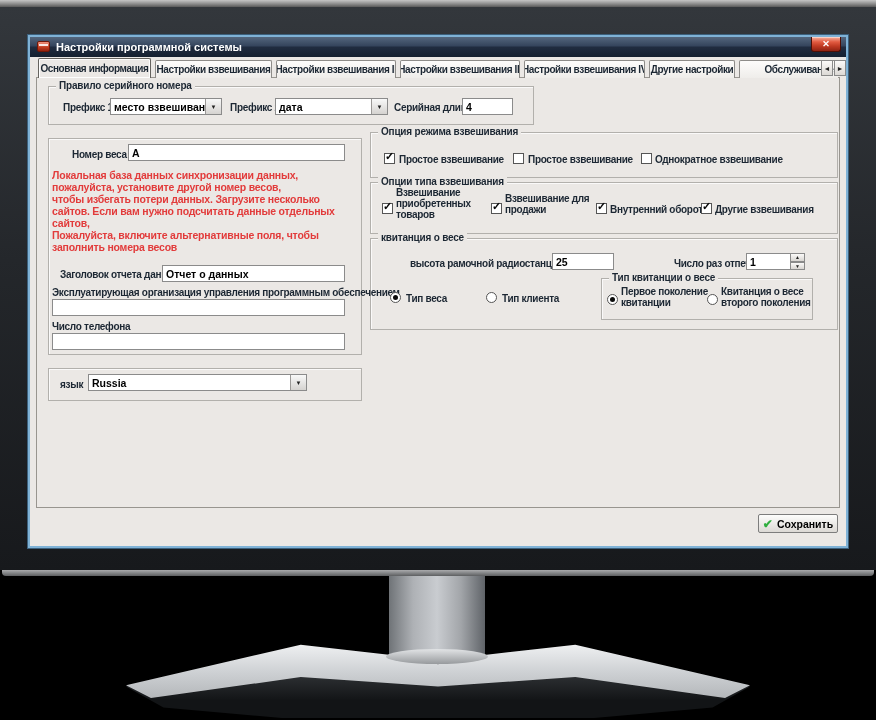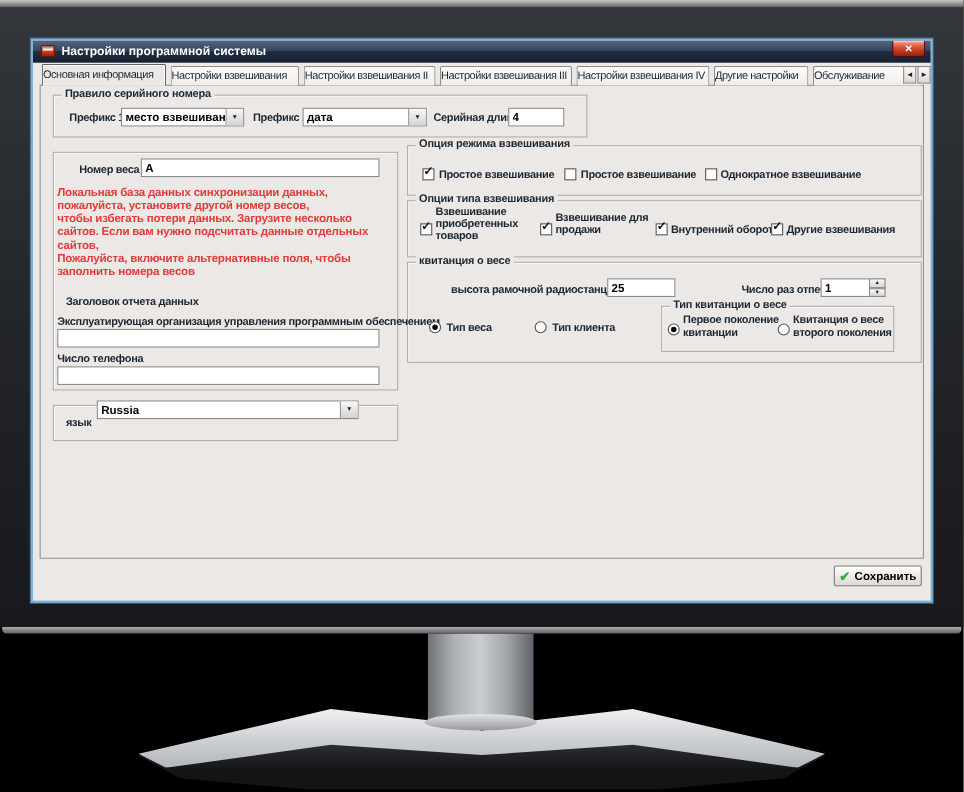--- a/index.html
+++ b/index.html
@@ -33,21 +33,21 @@
   .wtitle{position:absolute;left:26px;top:4px;font-size:11px;font-weight:bold;color:#fff;white-space:nowrap;}
   .closebtn{position:absolute;right:5px;top:0;width:30px;height:15px;border:1px solid #4e0f05;border-top:none;
             border-radius:0 0 3px 3px;box-sizing:border-box;cursor:pointer;
             background:linear-gradient(#f7b3a0,#e25b41 35%,#c03a23 65%,#8f2212);
             display:flex;align-items:center;justify-content:center;color:#fff;font-size:9px;font-weight:bold;
             box-shadow:inset 0 1px 0 rgba(255,255,255,.45);}
   
   .tabbar{position:absolute;left:8px;top:21px;width:800px;height:20px;display:flex;overflow:hidden;z-index:4;}
   .tab{flex:none;height:18px;margin:2px 4px 0 0;box-sizing:border-box;border:1px solid #8e8c89;border-bottom:none;
        border-radius:2px 2px 0 0;background:linear-gradient(#fdfcfb,#efedea);display:flex;align-items:center;
-       justify-content:flex-start;font-weight:normal;font-size:10px;letter-spacing:-0.4px;white-space:nowrap;
+       justify-content:center;font-weight:bold;font-size:10px;letter-spacing:-0.4px;white-space:nowrap;
        overflow:hidden;cursor:pointer;}
   .tab.active{height:20px;margin-top:0;border-color:#65635f;background:#ebe8e5;z-index:6;position:relative;
               box-shadow:inset 0 0 0 1px #fdfdfd;}
   .tab-arrows{position:absolute;right:0;top:23px;height:16px;display:flex;z-index:7;}
   .tarrow{width:12px;height:16px;margin-left:1px;border:1px solid #8a8a8a;box-sizing:border-box;background:linear-gradient(#fbfaf9,#dcd9d5);
           display:flex;align-items:center;justify-content:center;font-size:7px;color:#222;cursor:pointer;}
   .panel{position:absolute;left:6px;top:40px;width:804px;height:431px;border:1px solid #98958f;background:#ebe8e5;
          box-sizing:border-box;z-index:1;}
   
   .group{position:absolute;border:1px solid #b2b0ac;box-shadow:inset 1px 1px 0 rgba(255,255,255,.75);z-index:2;}
@@ -160,28 +160,29 @@
   <span class="lbl" style="left:42px;top:112px">Номер веса</span>
   <input class="txt" style="left: 98px; top: 107px; width: 217px; height: 17px;" value="A">
   <div class="warn" style="left:22px;top:132px;width:290px">Локальная база данных синхронизации данных,
 пожалуйста, установите другой номер весов,
 чтобы избегать потери данных. Загрузите несколько
 сайтов. Если вам нужно подсчитать данные отдельных
 сайтов,
 Пожалуйста, включите альтернативные поля, чтобы
 заполнить номера весов</div>
   <span class="lbl" style="left:30px;top:232px">Заголовок отчета данных</span>
+  <input class="txt" style="left: 132px; top: 228px; width: 183px; height: 17px;" value="Отчет о данных">
   <span class="lbl" style="left:22px;top:250px">Эксплуатирующая организация управления программным обеспечением</span>
   <input class="txt" style="left: 22px; top: 262px; width: 293px; height: 17px;" value="">
   <span class="lbl" style="left:22px;top:284px">Число телефона</span>
   <input class="txt" style="left: 22px; top: 296px; width: 293px; height: 17px;" value="">
 
   <div class="group" style="left:18px;top:331px;width:312px;height:31px"></div>
   <span class="lbl" style="left:30px;top:342px">язык</span>
-  <div class="combo" style="left:58px;top:327px;width:238px;height:17px">
+  <div class="combo" style="left:58px;top:337px;width:219px;height:17px">
     <span class="cv">Russia</span>
     <span class="cbtn">
         <span>▼</span>
       </span>
   </div>
 
   <div class="group" style="left:340px;top:95px;width:466px;height:44px">
     <span class="cap">Опция режима взвешивания</span>
   </div>
   <span class="cbx" style="left:354px;top:116px">

